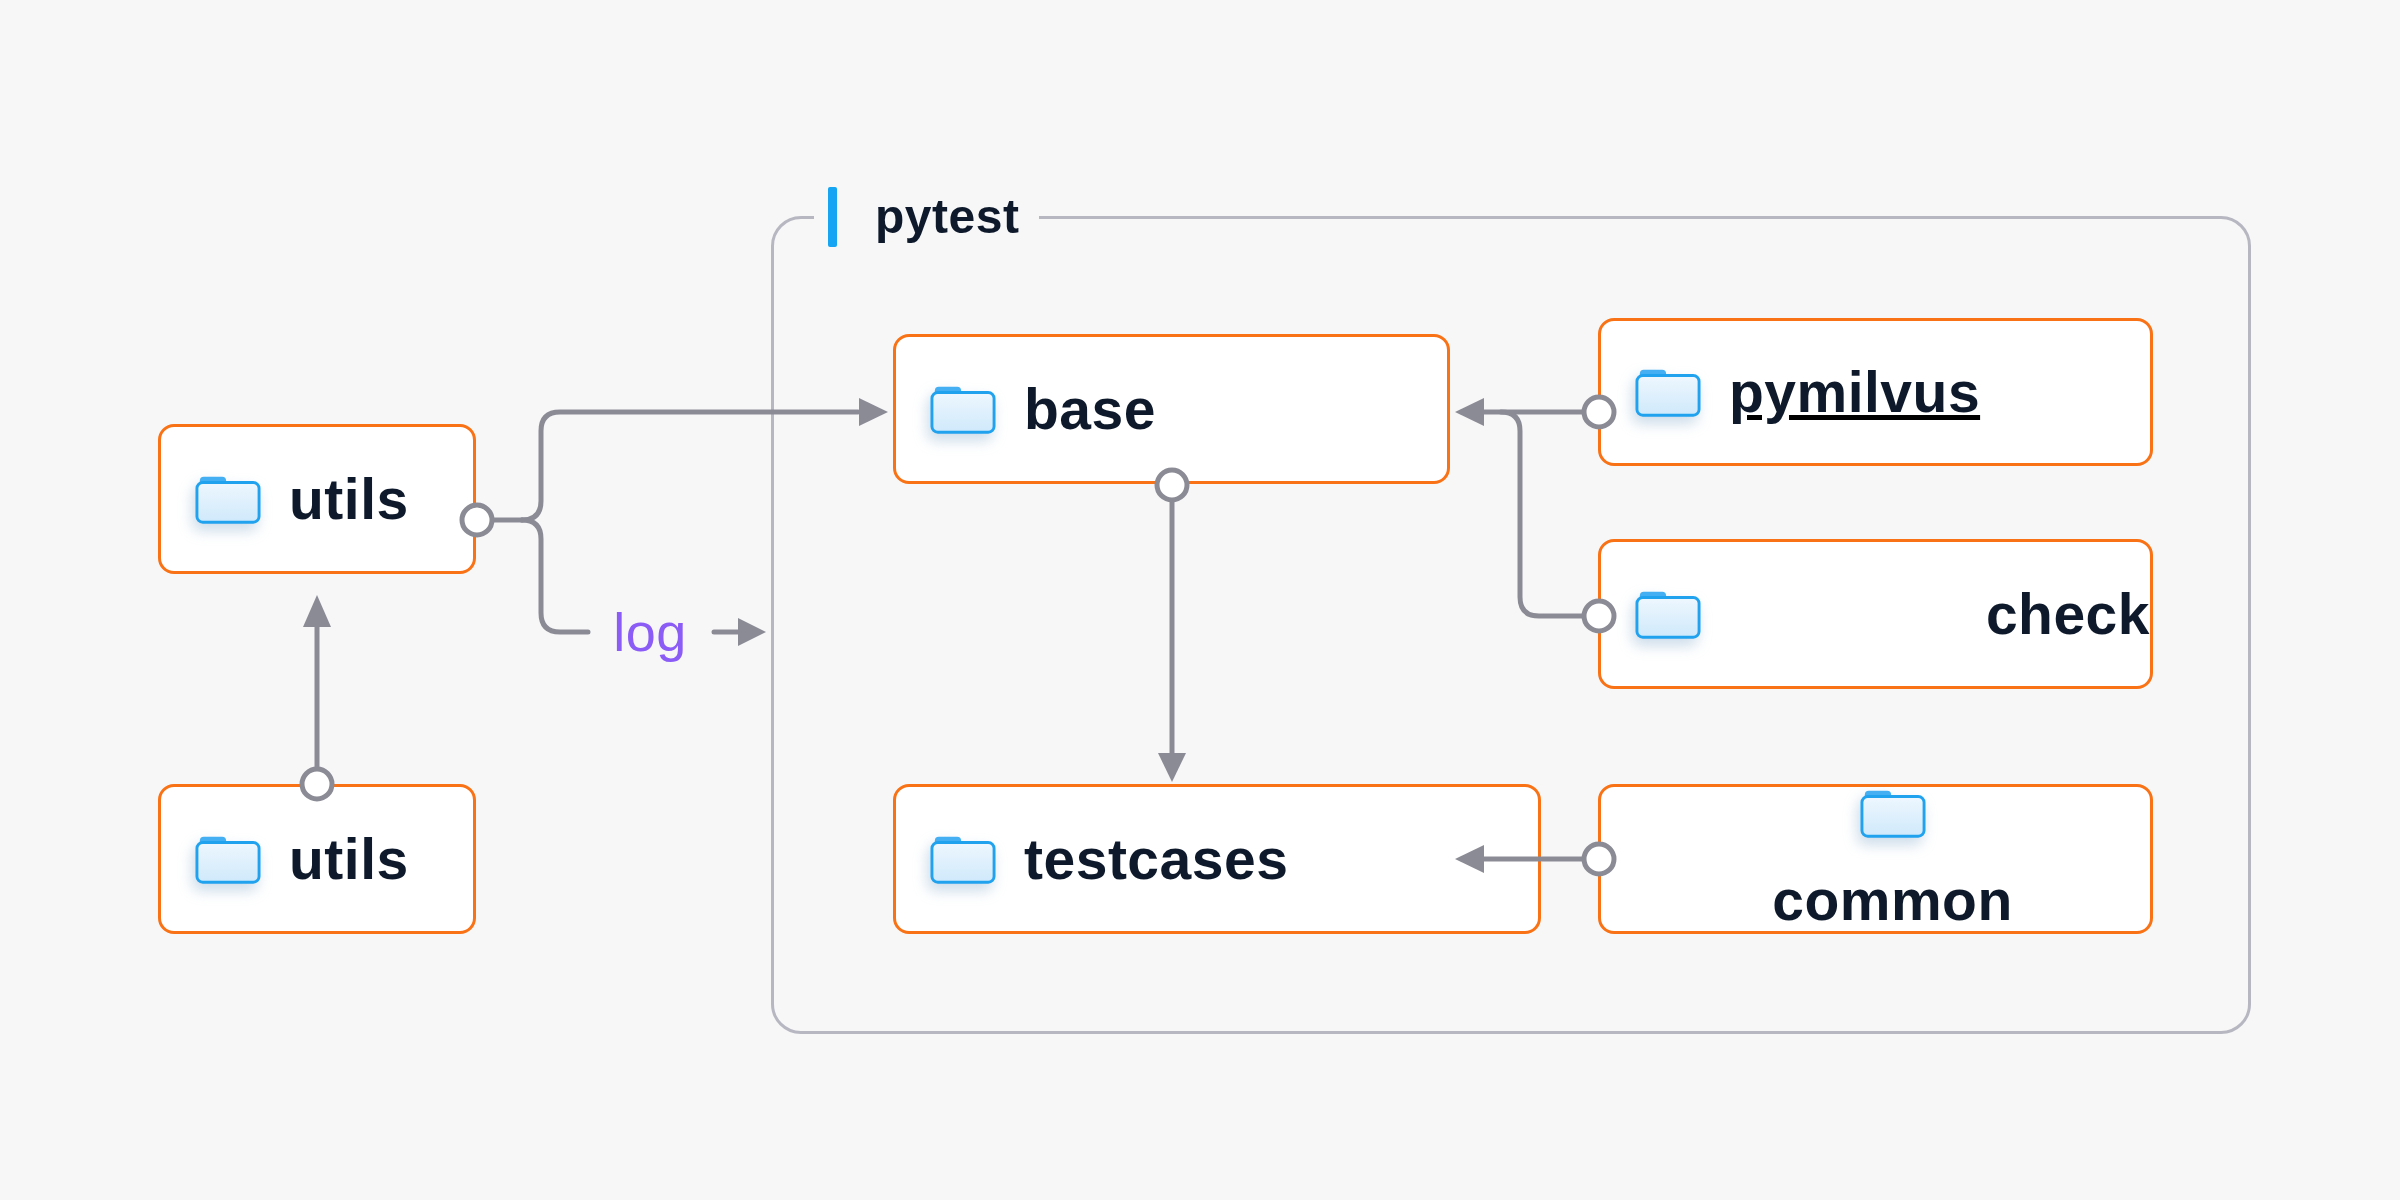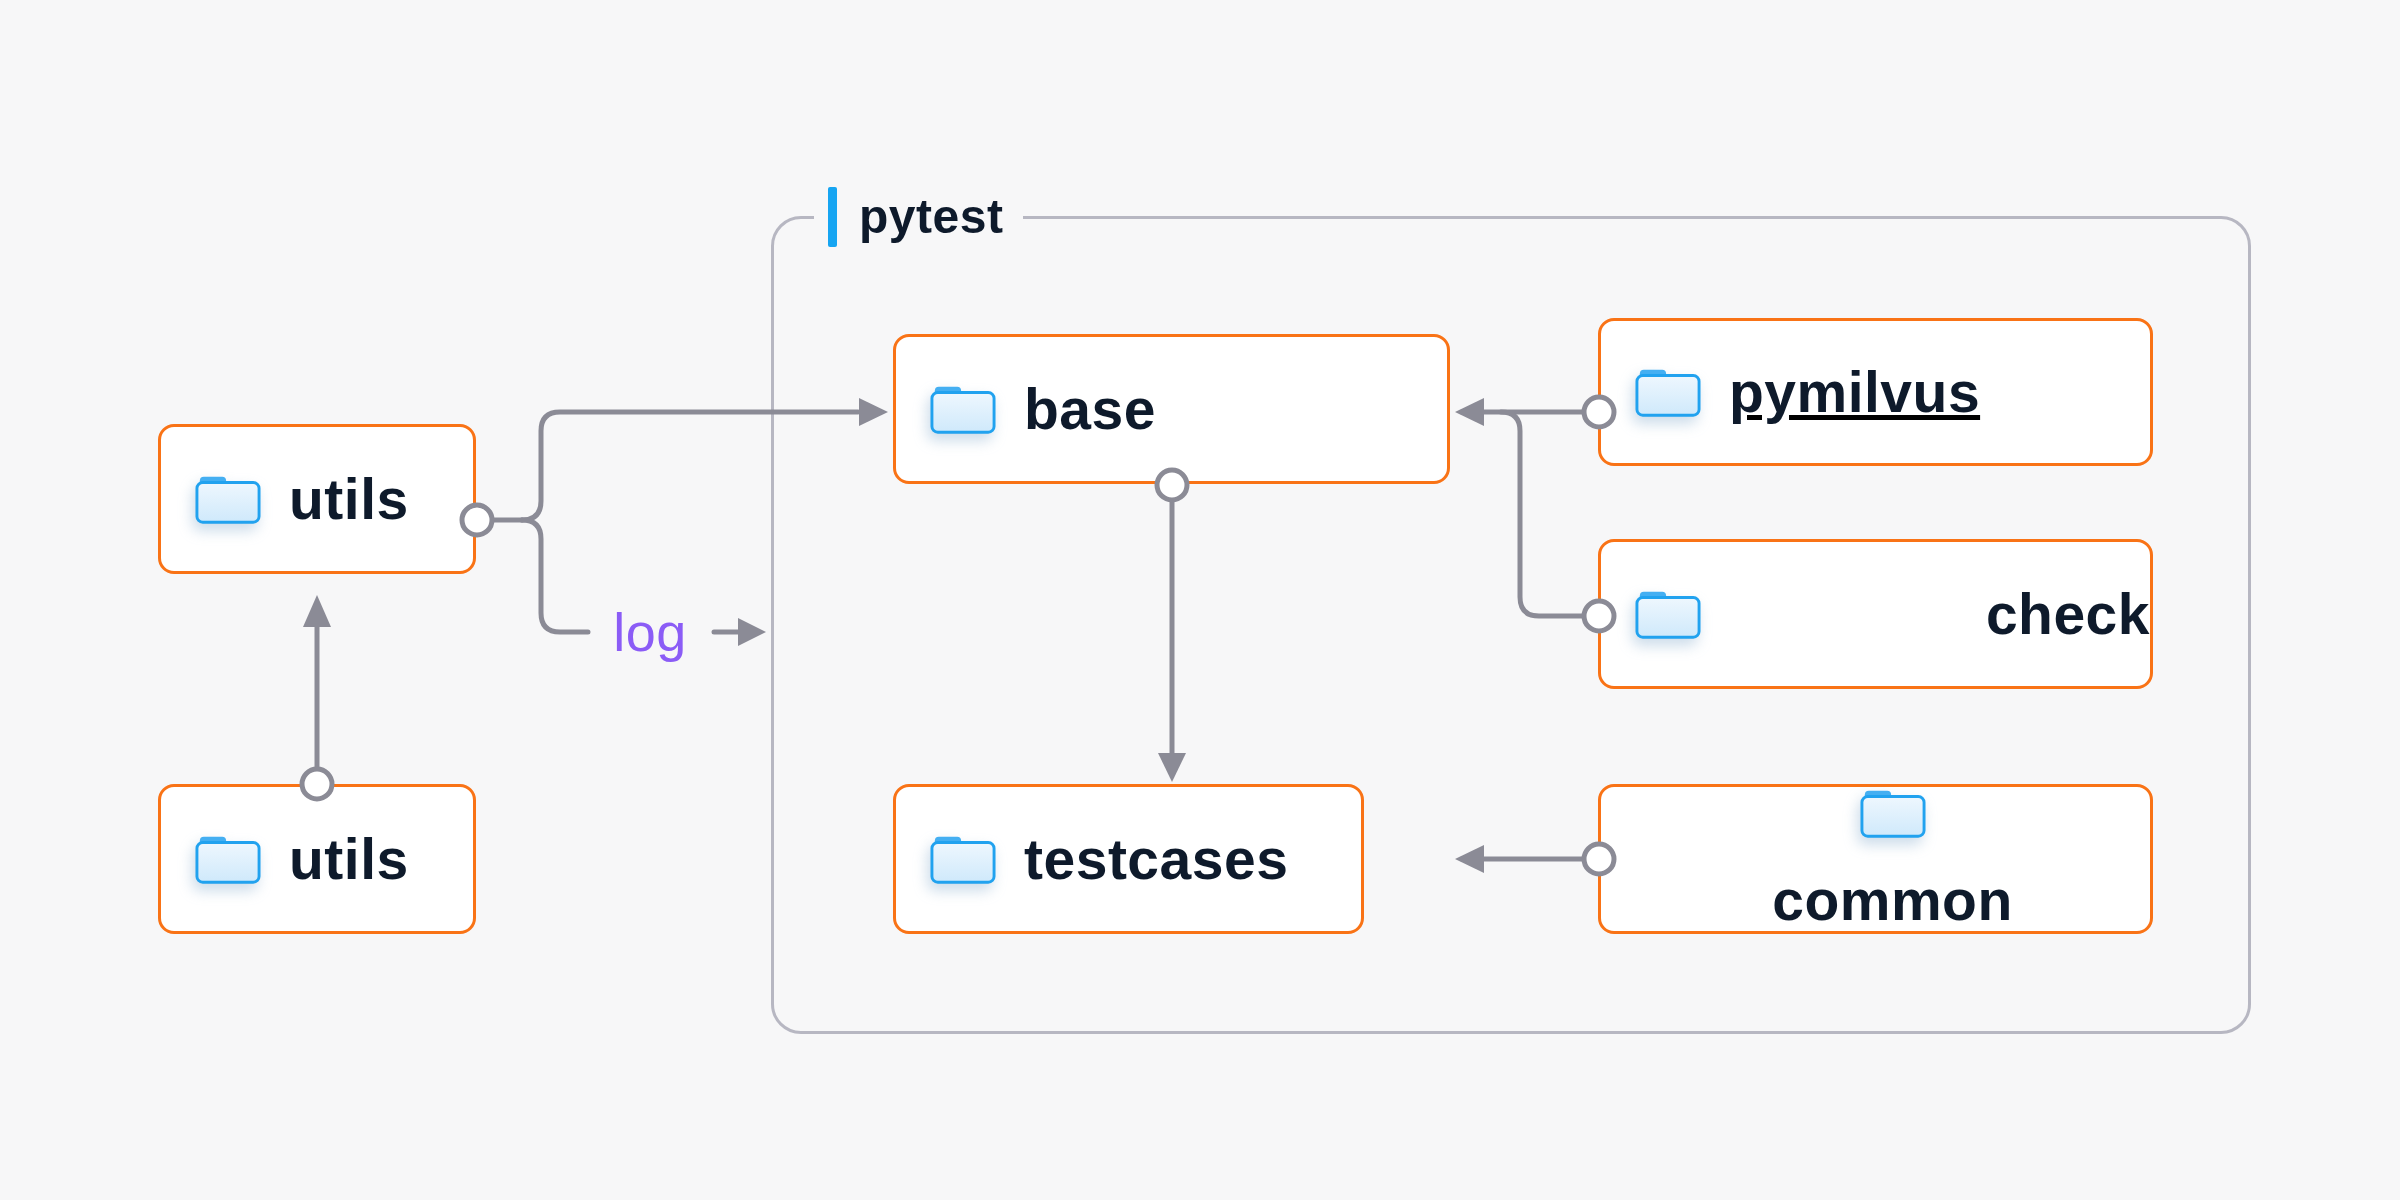--- a/index.html
+++ b/index.html
@@ -27,21 +27,21 @@
     background: transparent;
     z-index: 1;
   }
   .group-legend {
     position: absolute;
     left: 40px;
     top: -34px;
     height: 64px;
     display: flex;
     align-items: center;
-    gap: 22px;
+    gap: 38px;
     padding: 0 20px 0 14px;
     background: #f7f7f8;
   }
   .accent-bar {
     width: 9px;
     height: 60px;
     background: #16a5f2;
     border-radius: 2px;
     flex: 0 0 auto;
   }
@@ -77,21 +77,21 @@
     height: 52px;
     flex: 0 0 auto;
     filter: drop-shadow(-3px 7px 7px rgba(110, 155, 195, 0.35));
   }
   .folder .tab  { fill: #44aff2; }
   .folder .body { fill: url(#foldergrad); stroke: #21a2ef; stroke-width: 3; }
 
   #n-utils     { left: 158px;  top: 424px; width: 318px; height: 150px; }
   #n-config    { left: 158px;  top: 784px; width: 318px; height: 150px; }
   #n-base      { left: 893px;  top: 334px; width: 557px; height: 150px; }
-  #n-testcases { left: 893px;  top: 784px; width: 471px; height: 150px; }
+  #n-testcases { left: 893px;  top: 784px; width: 648px; height: 150px; }
   #n-pymilvus  { left: 1598px; top: 318px; width: 555px; height: 148px; text-decoration: underline; }
   #n-check     { left: 1598px; top: 539px; width: 555px; height: 150px; justify-content: space-between; }
   #n-common    { left: 1598px; top: 784px; width: 555px; height: 150px; flex-direction: column; }
 
   
   .edges {
     position: absolute;
     left: 0; top: 0;
     width: 2400px;
     height: 1200px;

